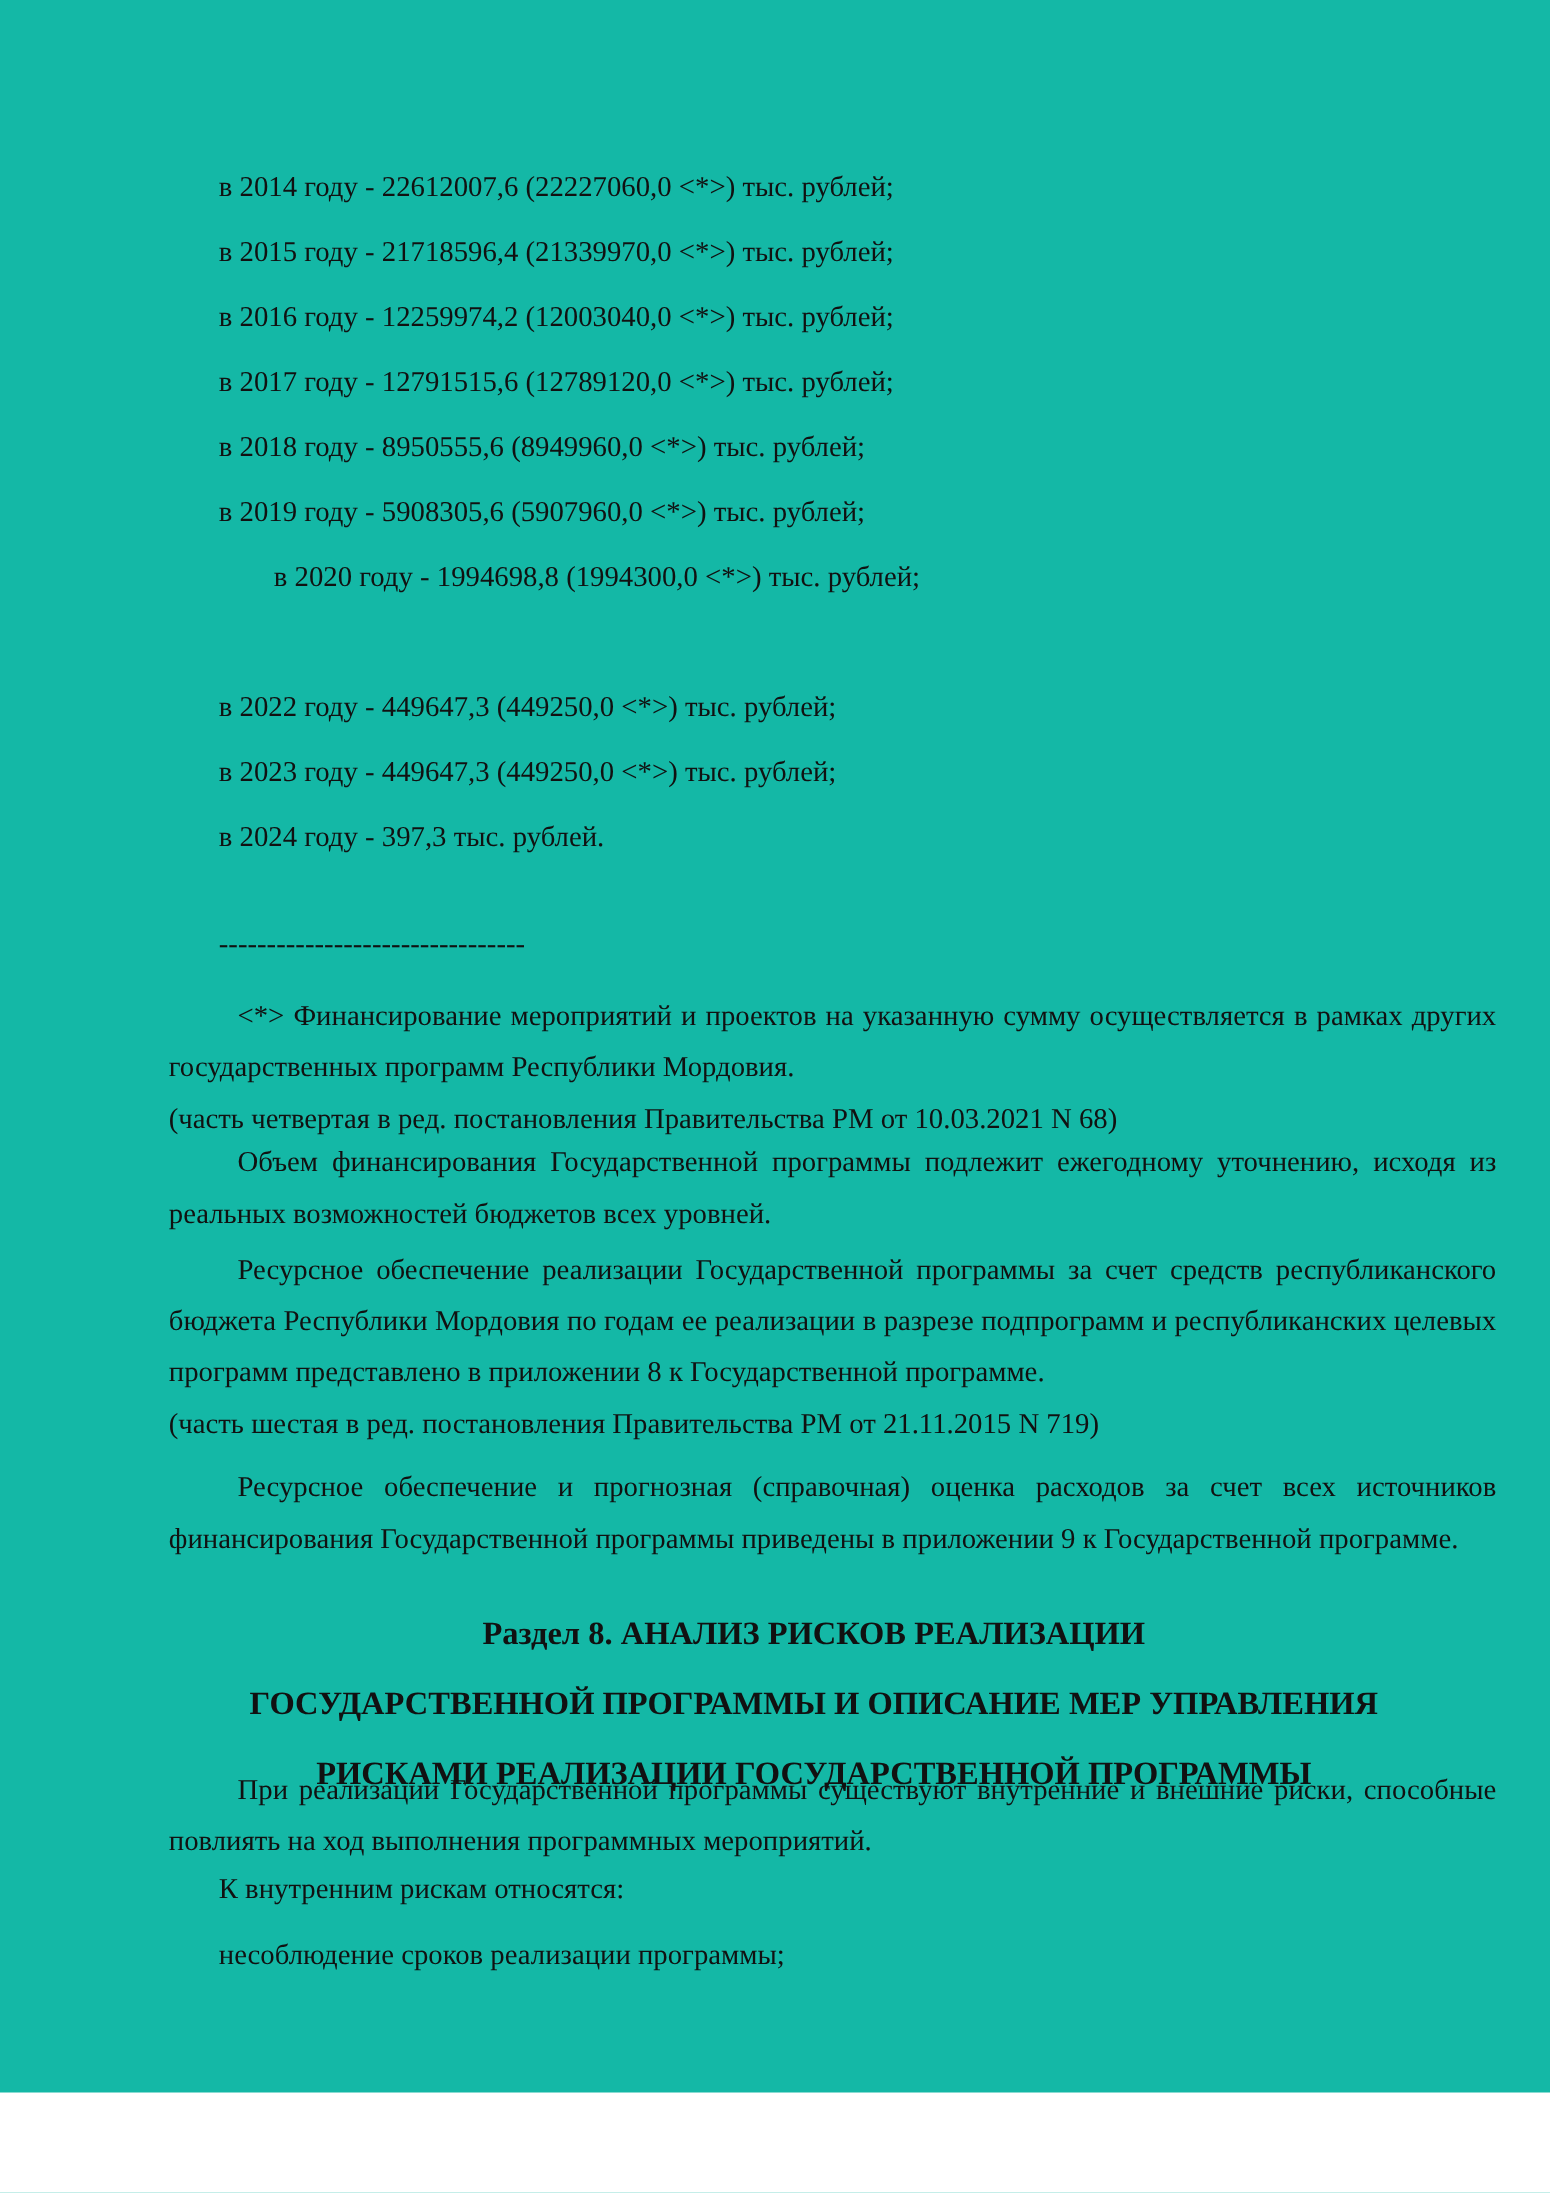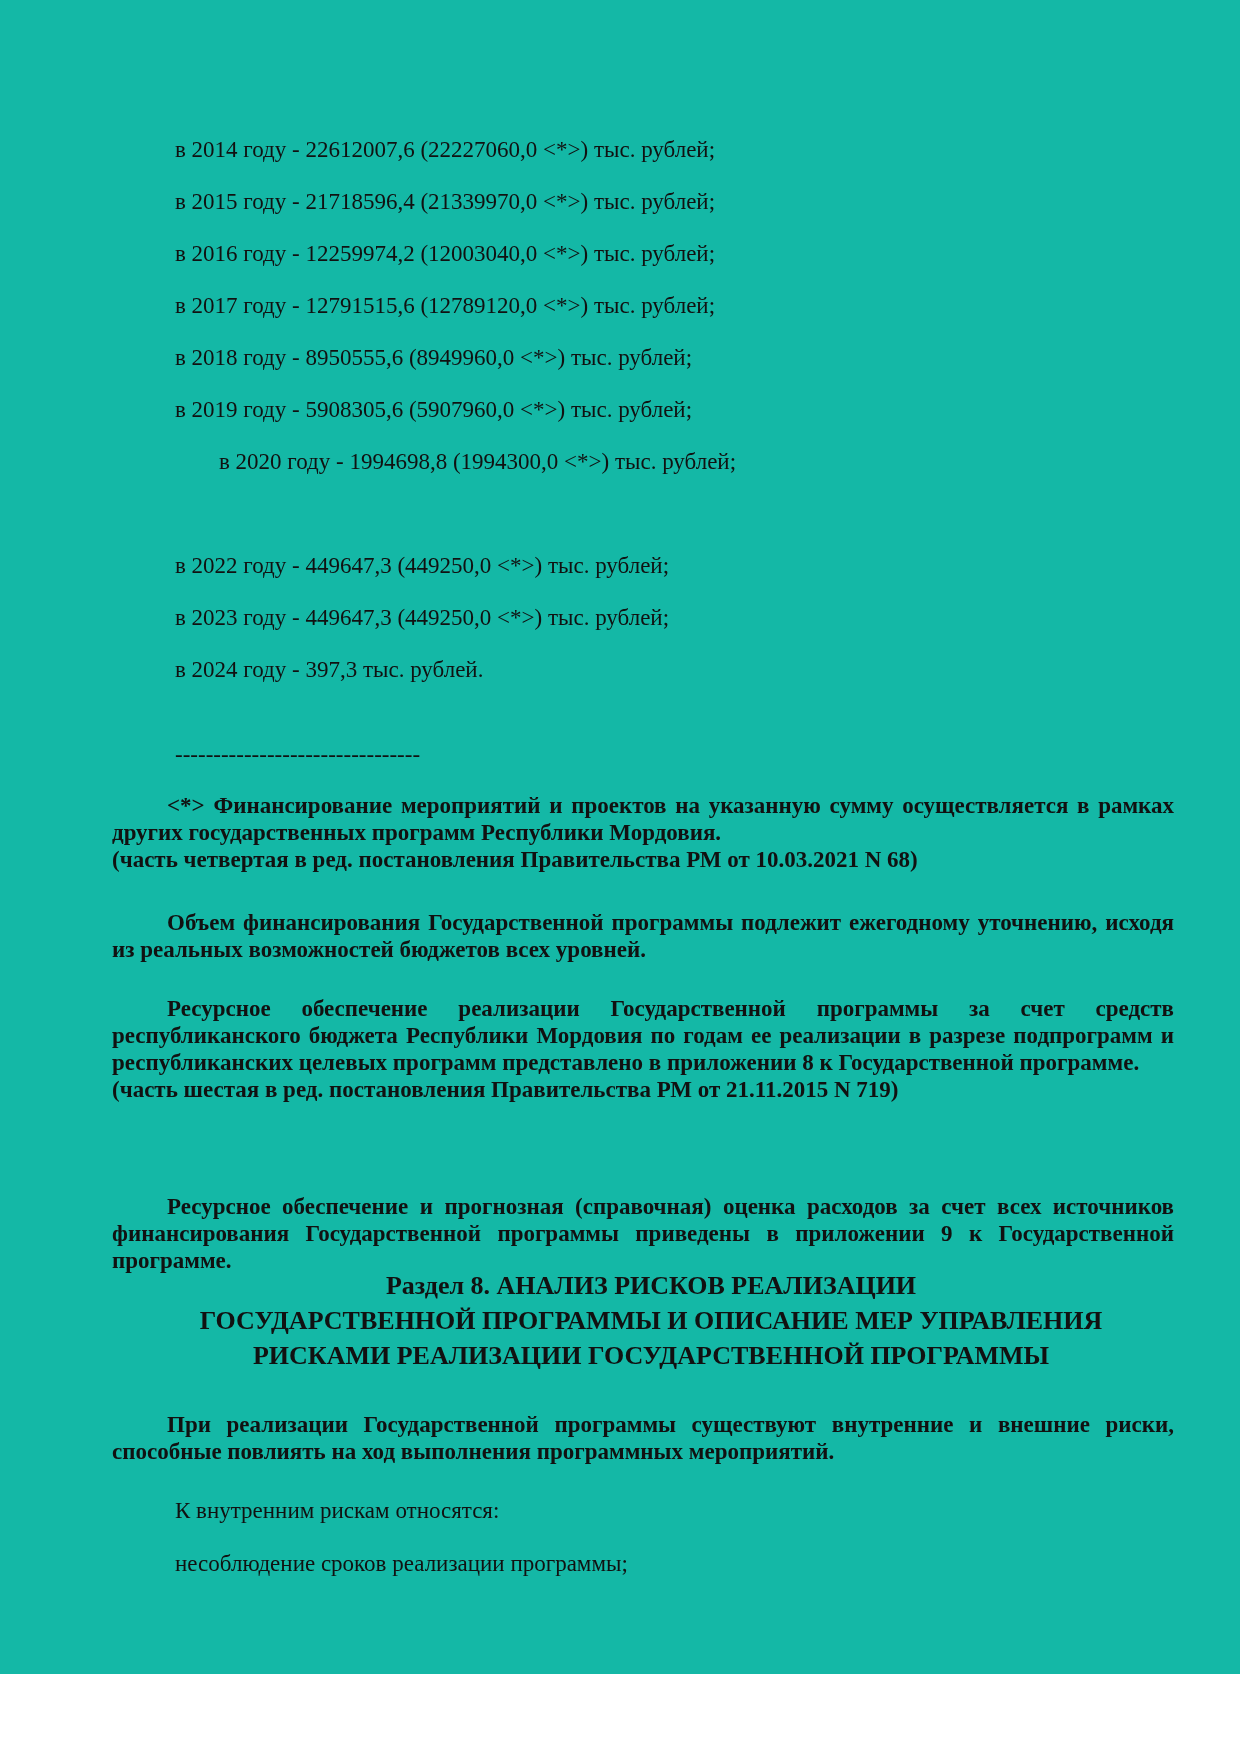--- a/index.html
+++ b/index.html
@@ -34,47 +34,46 @@
       position: absolute;
       left: 175px;
       top: 741px;
       font-size: 23px;
       line-height: 28px;
       white-space: nowrap;
       letter-spacing: 0px;
     }
     .para {
       position: absolute;
-      left: 112px;
+      left: 135px;
       width: 1062px;
       font-size: 23px;
-      line-height: 27px;
+      line-height: 41px;
       text-align: justify;
       text-align-last: left;
-      font-weight: bold;
     }
     .para .first {
       display: block;
       text-indent: 55px;
     }
     .para .note {
       display: block;
       text-indent: 0;
     }
     .heading {
       position: absolute;
       left: 120px;
       width: 1062px;
       top: 1268px;
       font-size: 26px;
       line-height: 35px;
       font-weight: bold;
       text-align: center;
     }
-    .heading span { display: block; }
+    .heading span { display: block; margin-top: 21px; }
     .simple-line {
       position: absolute;
       left: 175px;
       font-size: 23px;
       line-height: 28px;
       white-space: nowrap;
     }
   </style>
 </head>
 <body>
@@ -101,21 +100,21 @@
 
   <div class="para" style="top:909px;">
     <span class="first">Объем финансирования Государственной программы подлежит ежегодному уточнению, исходя из реальных возможностей бюджетов всех уровней.</span>
   </div>
 
   <div class="para" style="top:995px;">
     <span class="first">Ресурсное обеспечение реализации Государственной программы за счет средств республиканского бюджета Республики Мордовия по годам ее реализации в разрезе подпрограмм и республиканских целевых программ представлено в приложении 8 к Государственной программе.</span>
     <span class="note">(часть шестая в ред. постановления Правительства РМ от 21.11.2015 N 719)</span>
   </div>
 
-  <div class="para" style="top:1169px;margin-top:24px;">
+  <div class="para" style="top:1169px;">
     <span class="first">Ресурсное обеспечение и прогнозная (справочная) оценка расходов за счет всех источников финансирования Государственной программы приведены в приложении 9 к Государственной программе.</span>
   </div>
 
   <div class="heading">
     <span>Раздел 8. АНАЛИЗ РИСКОВ РЕАЛИЗАЦИИ</span>
     <span>ГОСУДАРСТВЕННОЙ ПРОГРАММЫ И ОПИСАНИЕ МЕР УПРАВЛЕНИЯ</span>
     <span>РИСКАМИ РЕАЛИЗАЦИИ ГОСУДАРСТВЕННОЙ ПРОГРАММЫ</span>
   </div>
 
   <div class="para" style="top:1411px;">

